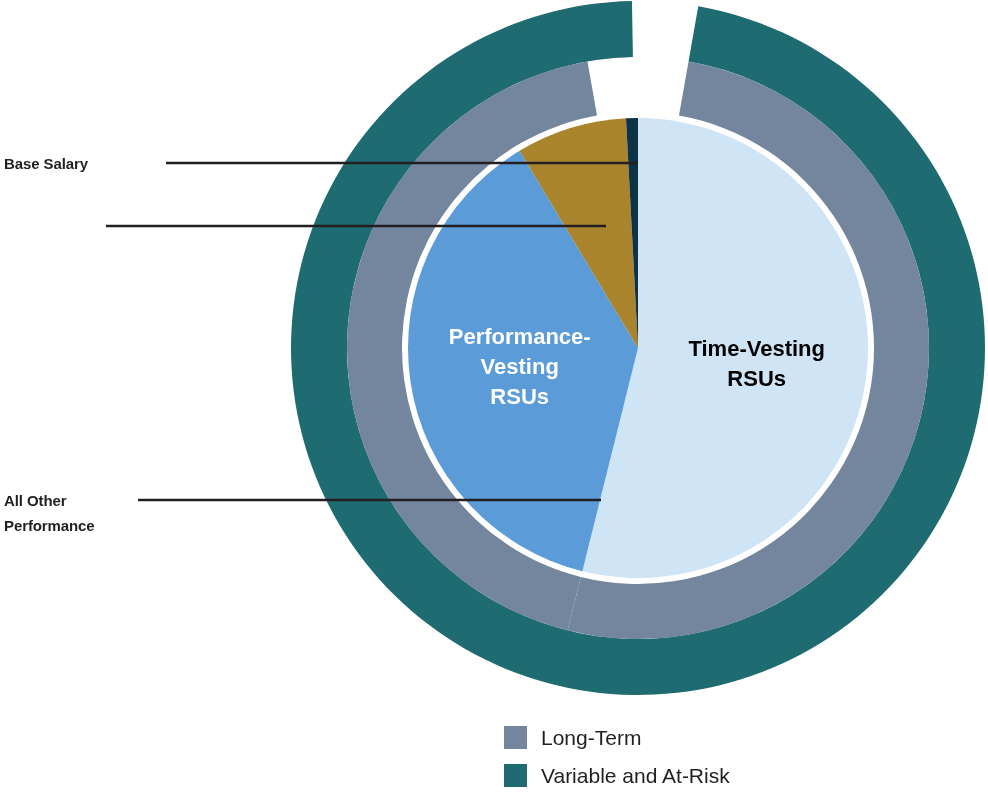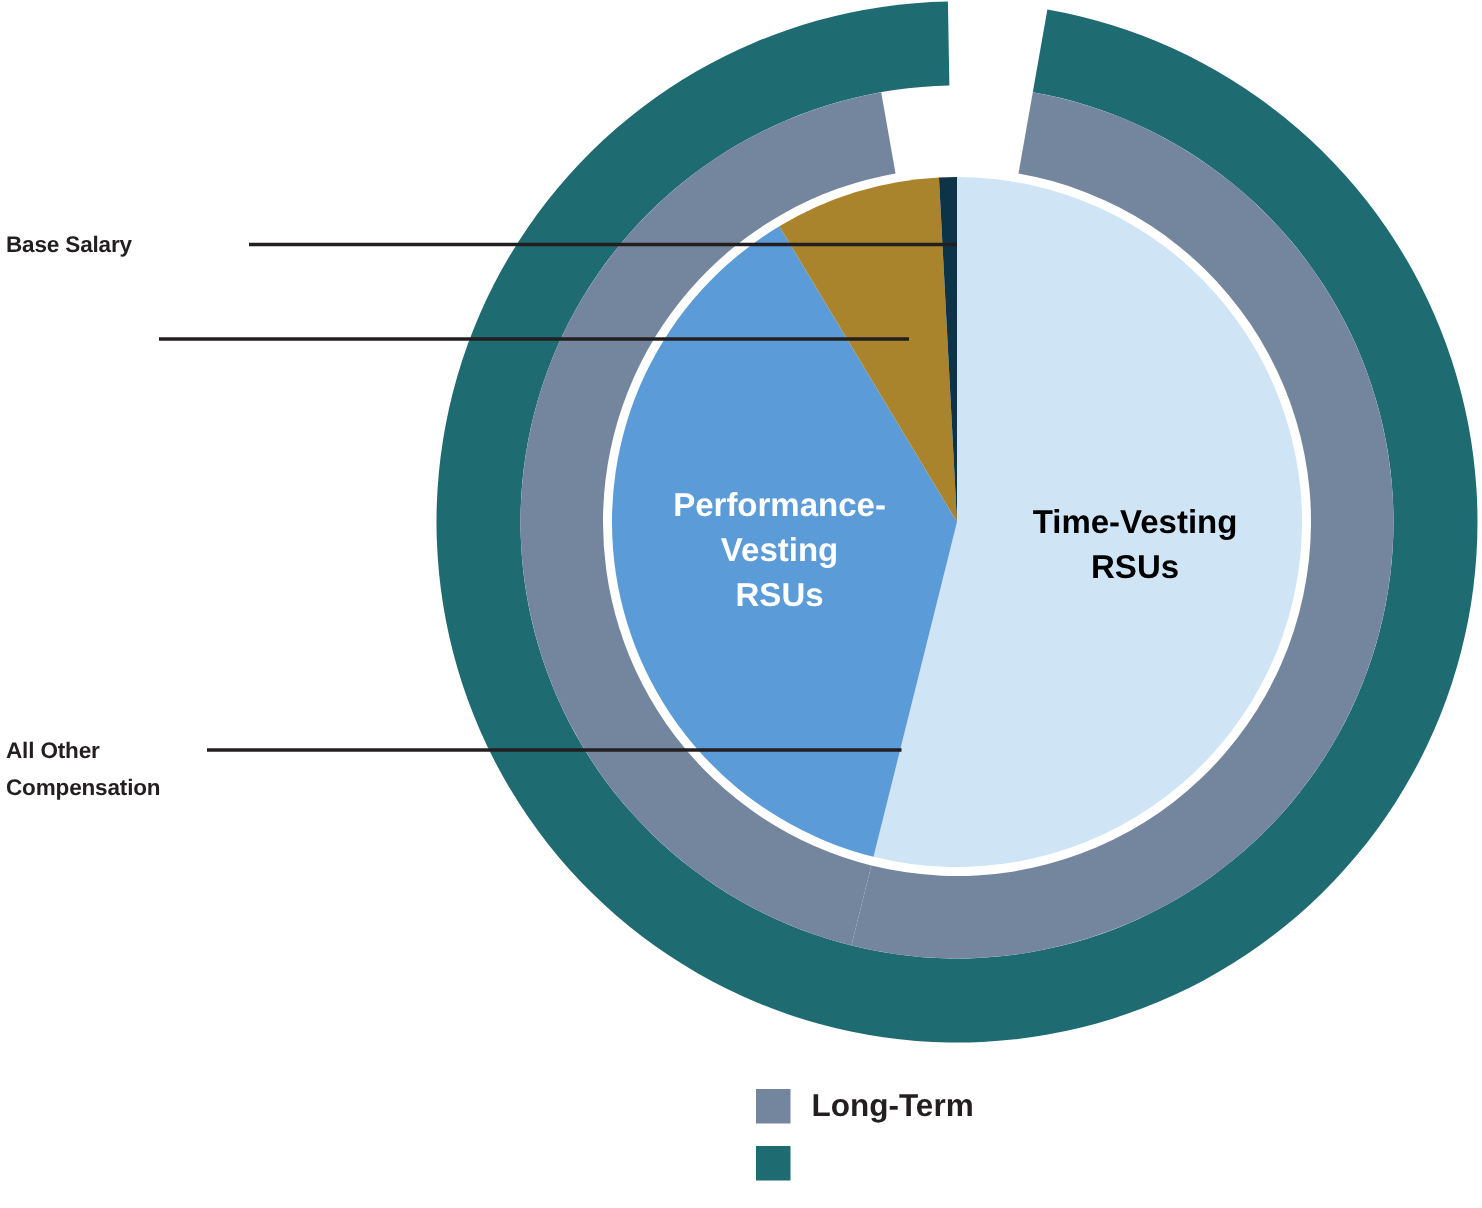--- a/index.html
+++ b/index.html
@@ -56,21 +56,20 @@
   .legend-swatch {
     width: 23px;
     height: 23px;
     flex: 0 0 auto;
   }
   .legend-label {
     font-family: "Liberation Sans", sans-serif;
     font-size: 21px;
     color: #231f20;
     line-height: 23px;
-    font-weight: bold;
   }
   .pie-label {
     font-family: "Liberation Sans", sans-serif;
     font-weight: bold;
     font-size: 22px;
     text-anchor: middle;
   }
 </style>
 </head>
 <body>
@@ -104,25 +103,26 @@
         <line x1="166" y1="163" x2="638" y2="163" stroke="#231f20" stroke-width="2.4"></line>
         <line x1="106" y1="226" x2="606" y2="226" stroke="#231f20" stroke-width="2.4"></line>
         <line x1="138" y1="500" x2="601" y2="500" stroke="#231f20" stroke-width="2.4"></line>
       </g>
   </svg>
 
   <div class="callout-text" id="callout-base-salary">Base Salary</div>
 
 
   <div class="callout-text" id="callout-all-other">All Other
-Compensation</div>
+Performance</div>
 
   <div class="legend" id="legend">
     <div class="legend-row">
       <span class="legend-swatch" style="background: rgb(116, 134, 158);"></span>
       <span class="legend-label">Long-Term</span>
     </div>
     <div class="legend-row">
       <span class="legend-swatch" style="background: rgb(31, 107, 114);"></span>
+      <span class="legend-label">Variable and At-Risk</span>
     </div>
   </div>
 
 </div>
 
 </body></html>

